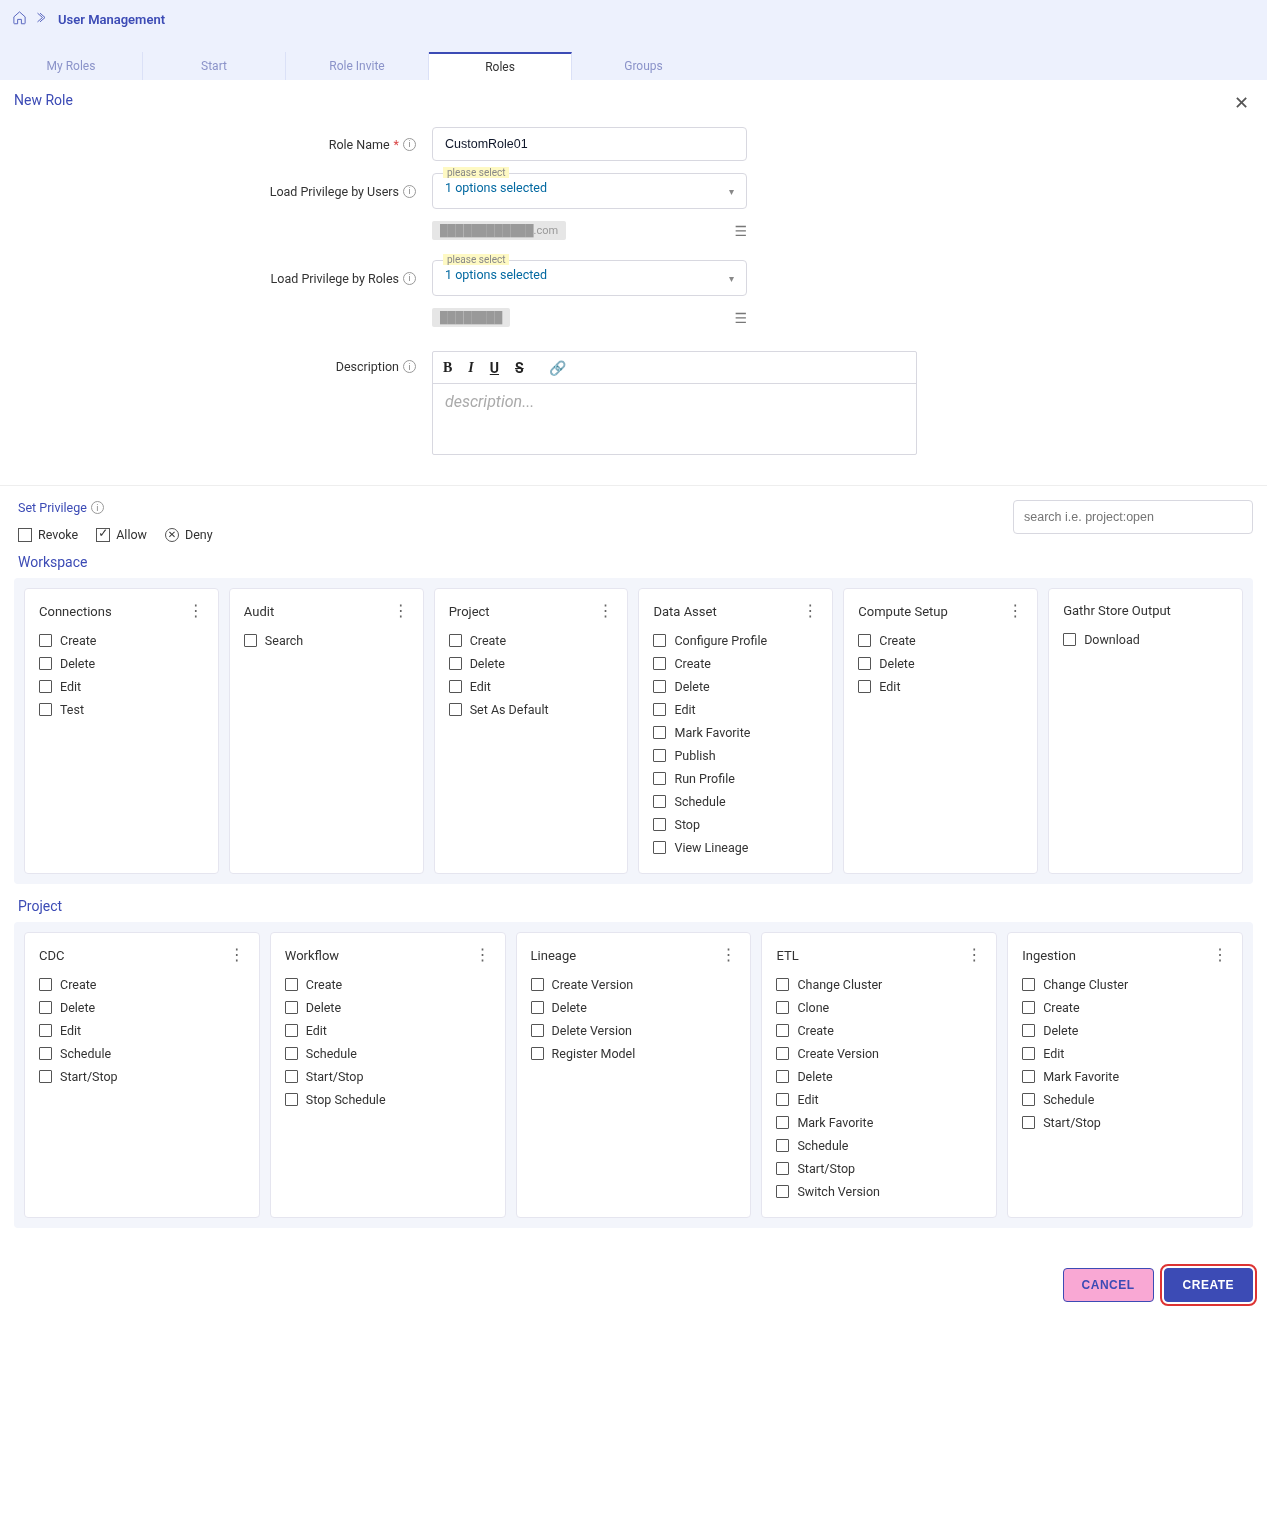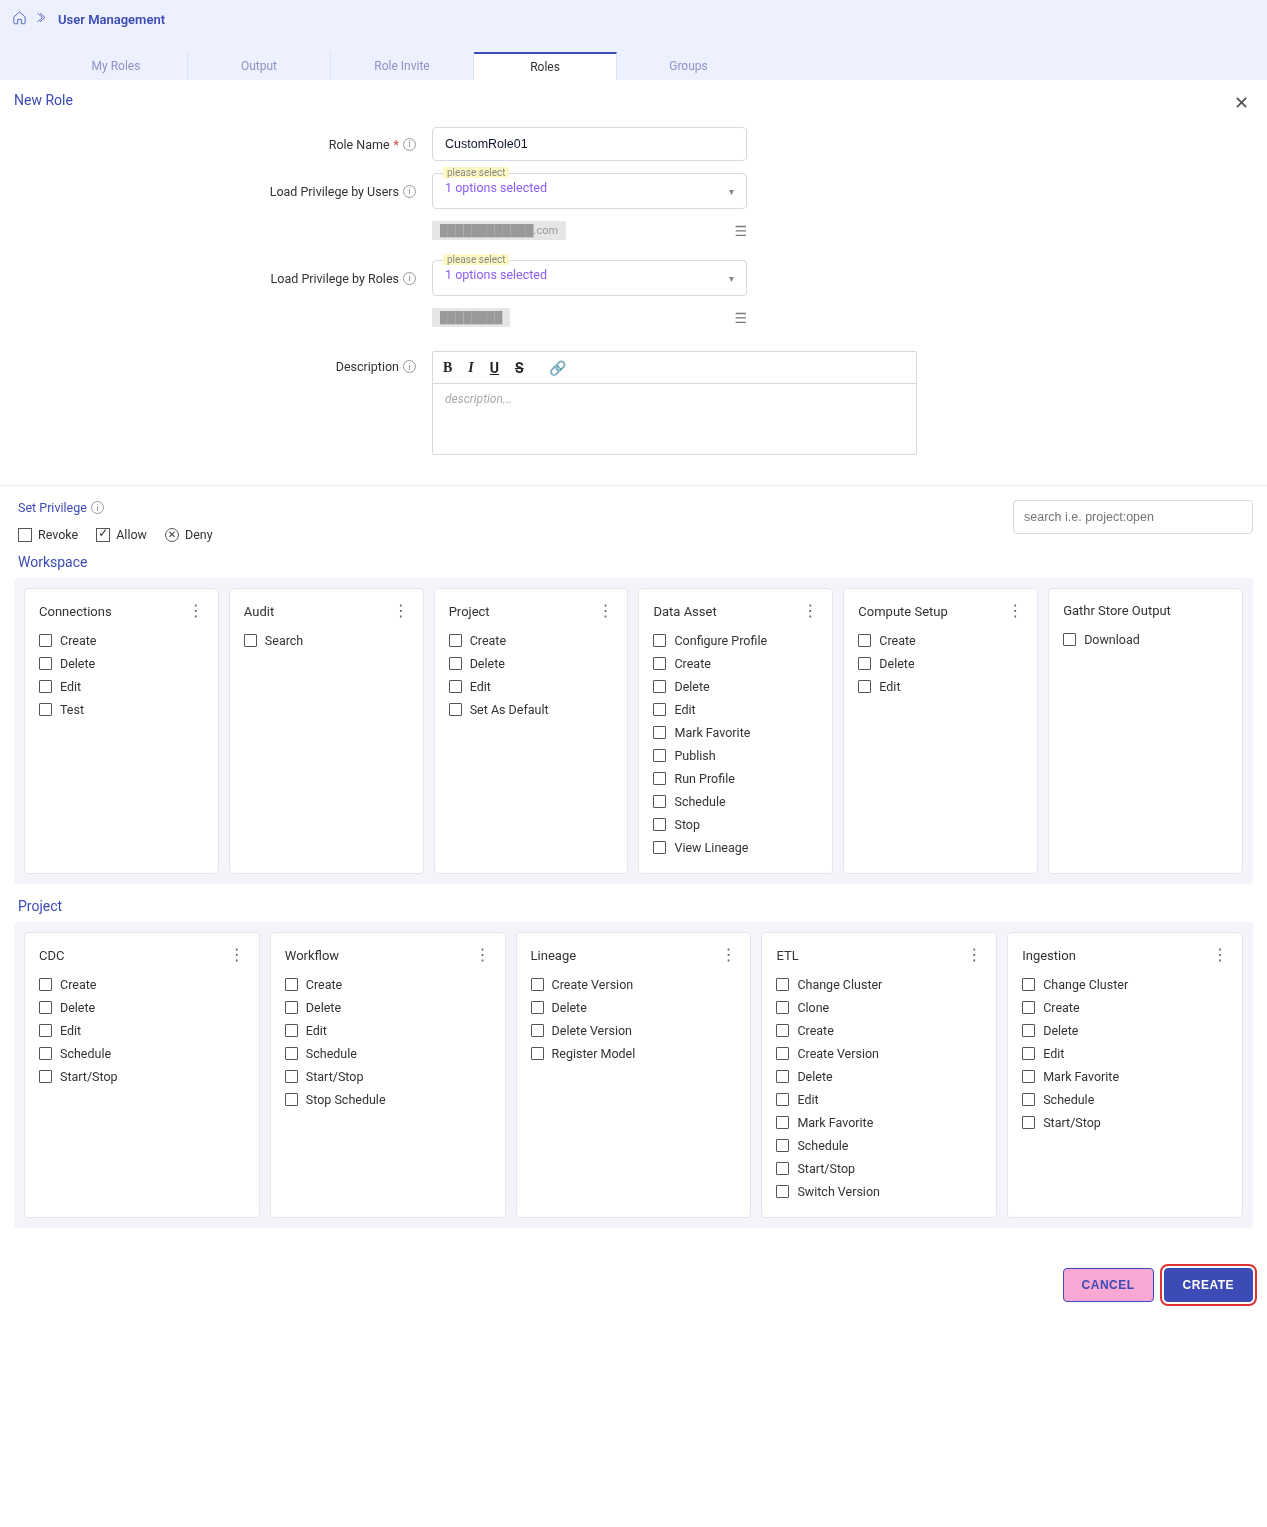--- a/index.html
+++ b/index.html
@@ -1,47 +1,47 @@
 <!DOCTYPE html>
 <html><head>
 <meta charset="utf-8">
 <style>
   * { box-sizing: border-box; margin: 0; padding: 0; }
   body { font-family: -apple-system, BlinkMacSystemFont, "Segoe UI", Roboto, Arial, sans-serif; font-size: 13px; color: #212121; background: #fff; }
   .top-bar { background: #edf1fd; padding: 10px 12px 0 12px; }
   .breadcrumb { display: flex; align-items: center; gap: 8px; padding-bottom: 24px; }
   .breadcrumb a { color: #3c4bb5; text-decoration: none; font-weight: 600; font-size: 13px; }
   .home-icon svg, .chev-icon svg { width: 15px; height: 15px; stroke: #5b68c0; fill: none; stroke-width: 1.6; }
-  .tabs { display: flex; margin-left: -12px; padding-left: 45px; }
+  .tabs { display: flex; margin-left: -12px; }
   .tab { width: 143px; height: 28px; display: flex; align-items: center; justify-content: center; font-size: 12px; color: #8b93c9; cursor: pointer; border-right: 1px solid #dbe1f7; }
   .tab:last-child { border-right: none; }
   .tab.active { background: #fff; color: #333; border-top: 2px solid #3c4bb5; }
   .content { padding: 12px 14px 0 14px; }
   .title-row { display: flex; justify-content: space-between; align-items: flex-start; margin-bottom: 14px; }
   .page-title { color: #3c4bb5; font-size: 14px; font-weight: 400; }
   .close-icon { color: #555; font-size: 18px; cursor: pointer; padding-right: 4px; }
   .form-area { padding-left: 8px; padding-bottom: 18px; }
   .form-row { display: flex; align-items: center; margin-bottom: 12px; }
   .form-row.alignstart { align-items: flex-start; }
   .form-label { width: 410px; text-align: right; padding-right: 16px; font-size: 12.5px; color: #333; display: flex; justify-content: flex-end; align-items: center; gap: 4px; }
   .req { color: #d94545; }
   .info-icon { width: 13px; height: 13px; border: 1px solid #999; border-radius: 50%; display: inline-flex; align-items: center; justify-content: center; font-size: 9px; color: #888; }
   .form-field { flex: 0 0 315px; }
   .text-input { width: 100%; height: 34px; border: 1px solid #d8d8e0; border-radius: 4px; padding: 0 12px; font-size: 12.5px; color: #0f172a; }
   .select-box { width: 100%; height: 36px; border: 1px solid #d8d8e0; border-radius: 4px; padding: 6px 12px 0 12px; position: relative; cursor: pointer; }
   .select-legend { position: absolute; top: -7px; left: 10px; background: #fef9c3; padding: 0 4px; font-size: 10px; color: #888; }
-  .select-value { font-size: 12.5px; color: #8b5cf6; }
+  .select-value { font-size: 12.5px; color: #0369a1; }
   .select-arrow { position: absolute; right: 12px; top: 50%; transform: translateY(-50%); color: #888; font-size: 10px; }
   .chip-row { display: flex; align-items: center; justify-content: space-between; width: 315px; margin-top: 6px; margin-bottom: 14px; }
   .chip { background: #e6e6e6; color: #999; font-size: 11px; padding: 3px 8px; border-radius: 2px; }
   .list-toggle-icon { color: #777; font-size: 14px; }
   .rte-wrap { width: 485px; border: 1px solid #d8d8e0; border-radius: 2px; }
   .rte-toolbar { height: 32px; border-bottom: 1px solid #d8d8e0; display: flex; align-items: center; padding: 0 10px; gap: 16px; }
   .rte-btn { font-weight: bold; font-size: 14px; color: #222; cursor: pointer; }
-  .rte-body { height: 70px; padding: 8px 12px; font-size: 12px; color: #aaa; font-style: italic; }
+  .rte-body { height: 70px; padding: 8px 12px; font-size: 16px; color: #aaa; font-style: italic; }
   hr.sep { border: none; border-top: 1px solid #eee; margin: 0 -14px 14px -14px; }
   .priv-header { display: flex; justify-content: space-between; align-items: flex-start; margin-bottom: 12px; }
   .priv-left { padding-left: 4px; }
   .priv-title { color: #3c4bb5; font-size: 12.5px; display: flex; align-items: center; gap: 4px; margin-bottom: 12px; }
   .priv-modes { display: flex; gap: 18px; align-items: center; font-size: 12.5px; color: #333; }
   .mode { display: flex; align-items: center; gap: 6px; }
   .mode-box { width: 14px; height: 14px; border: 1.5px solid #555; display: inline-block; position: relative; }
   .mode-box.checked::after { content: "✓"; position: absolute; top: -3px; left: 1px; font-size: 12px; }
   .mode-circle { width: 14px; height: 14px; border: 1.5px solid #555; border-radius: 50%; display: inline-flex; align-items: center; justify-content: center; font-size: 10px; line-height: 1; }
   .search-box { width: 240px; height: 34px; border: 1px solid #d8d8e0; border-radius: 4px; padding: 0 10px; font-size: 12.5px; color: #888; }
@@ -71,21 +71,21 @@
     </span>
     <span class="chev-icon">
       <svg viewBox="0 0 24 24">
           <path d="M8 5l8 7-8 7M4 5l8 7-8 7"></path>
         </svg>
     </span>
     <a href="#">User Management</a>
   </div>
   <div class="tabs" id="tabs">
       <div class="tab">My Roles</div>
-      <div class="tab">Output</div>
+      <div class="tab">Start</div>
       <div class="tab">Role Invite</div>
       <div class="tab active">Roles</div>
       <div class="tab">Groups</div>
     </div>
 </div>
 
 <div class="content">
   <div class="title-row">
     <div class="page-title">New Role</div>
     <div class="close-icon">✕</div>

